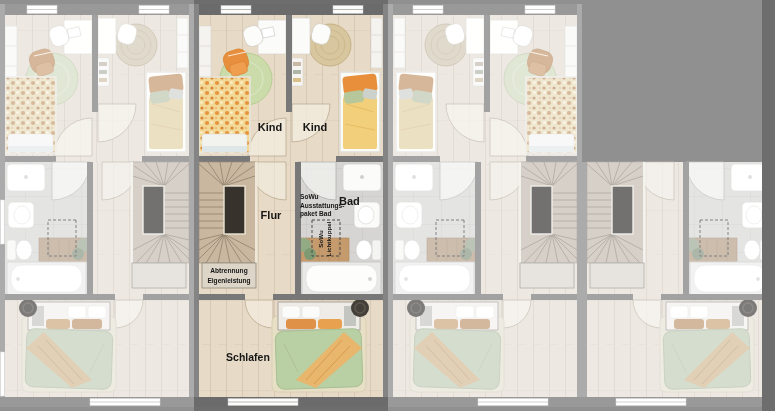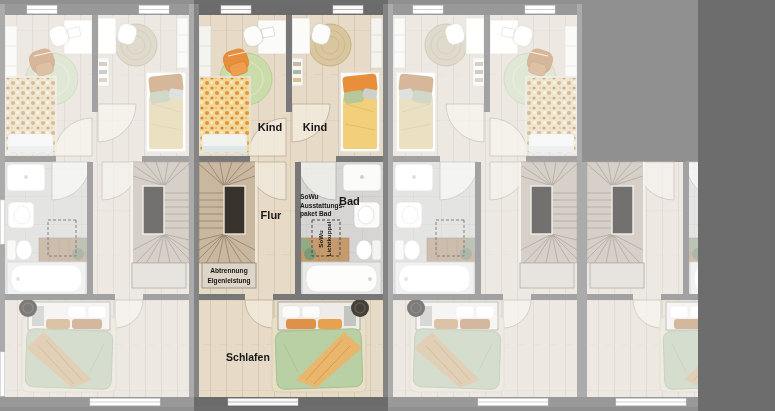--- a/index.html
+++ b/index.html
@@ -1,16 +1,16 @@
 <!DOCTYPE html>
 <html><head>
 <meta charset="utf-8">
 <style>
   html,body{margin:0;padding:0;background:#6d6d6d;}
-  .stage{position:relative;width:698px;height:411px;overflow:hidden;
+  .stage{position:relative;width:762px;height:411px;overflow:hidden;
          font-family:"Liberation Sans",sans-serif;}
   svg{display:block;}
   .dim{filter:saturate(0.5) contrast(0.86) brightness(1.1);}
   text{font-family:"Liberation Sans",sans-serif;font-weight:700;fill:#161616;}
   .room-label{font-size:11px;}
   .room-label-s{font-size:10.5px;}
   .note{font-size:6.6px;}
   .note-v{font-size:6.2px;}
 </style>
 </head>

